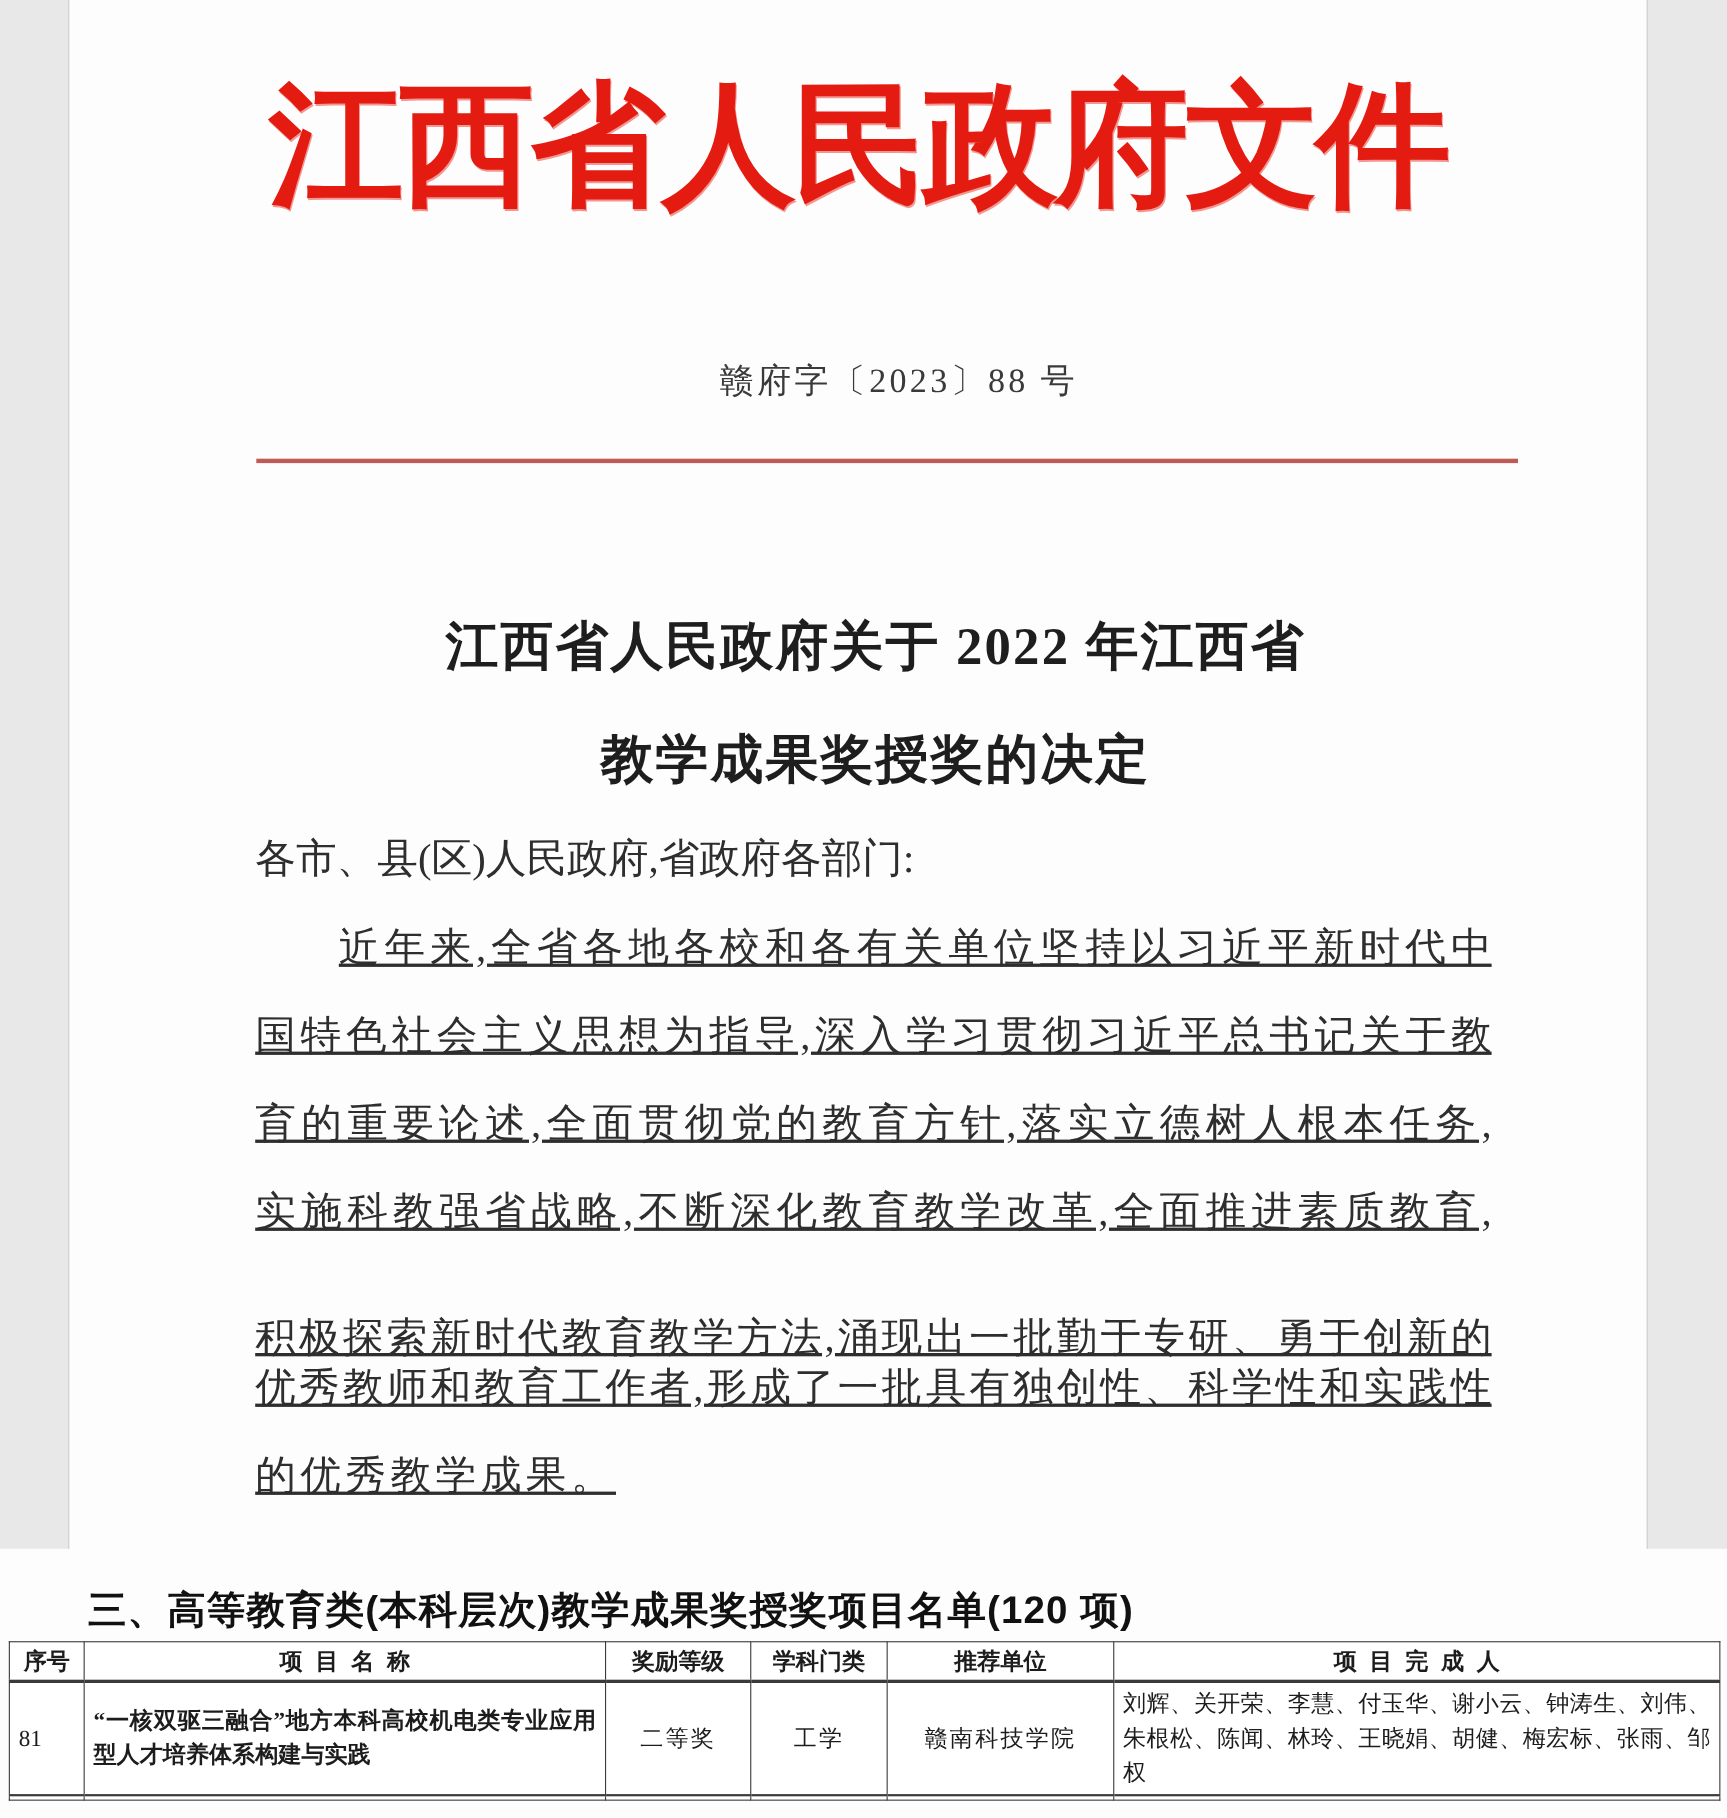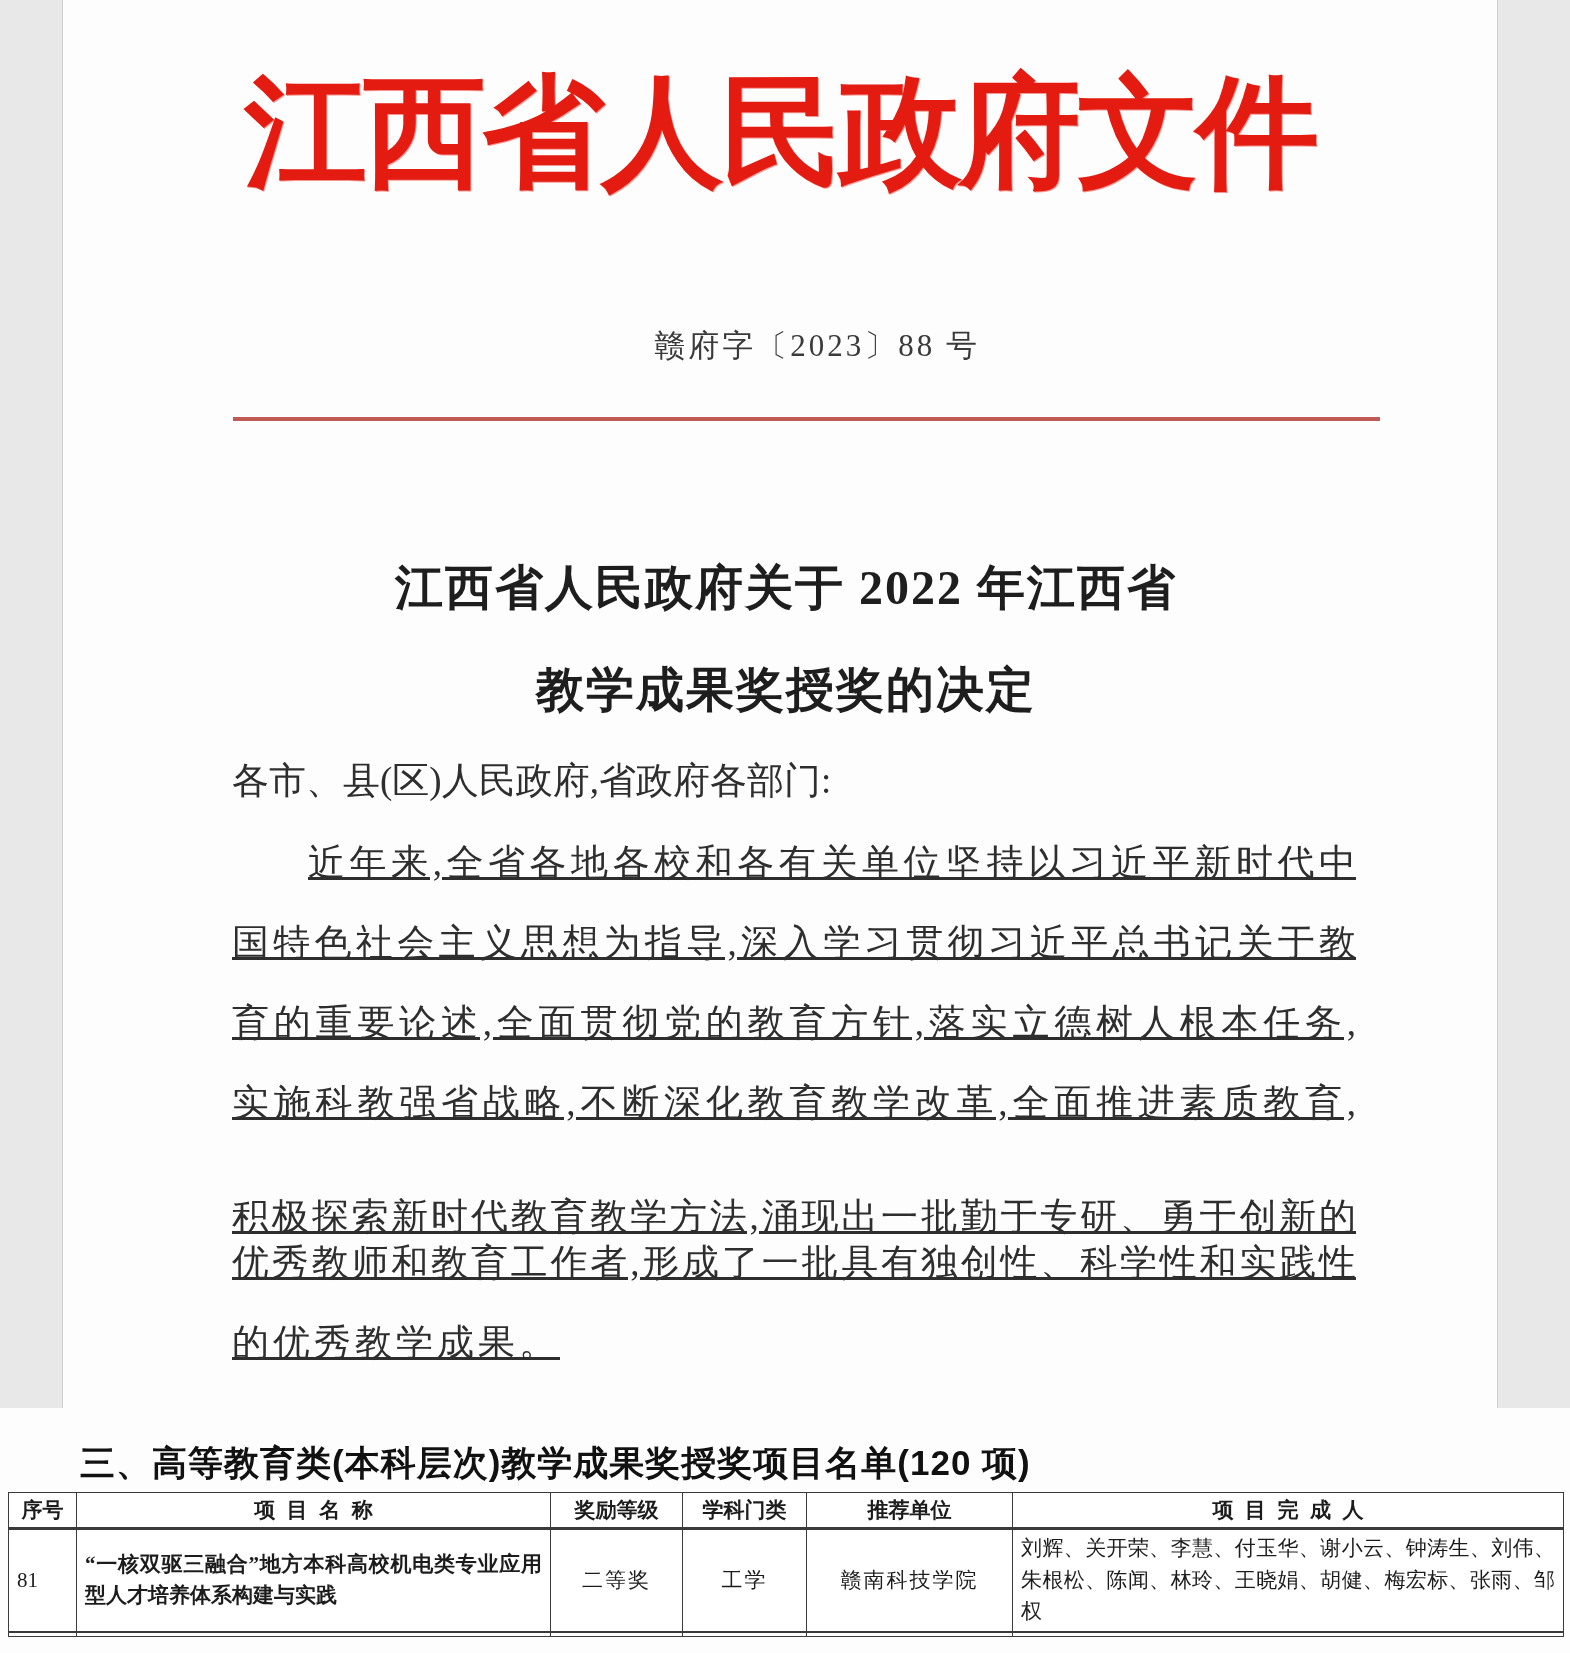--- a/index.html
+++ b/index.html
@@ -55,21 +55,21 @@
     position: absolute;
     top: 417px;
     left: 233px;
     width: 1147px;
     height: 4px;
     background: #bf5a55;
   }
 
   .doc-title {
     position: absolute;
-    left: 69px;
+    left: 79px;
     width: 1434px;
     text-align: center;
     font-size: 48px;
     font-weight: 700;
     letter-spacing: 2px;
     color: #1e1e1e;
     white-space: nowrap;
   }
   .doc-title.l1 { top: 556px; }
   .doc-title.l2 { top: 658px; }

